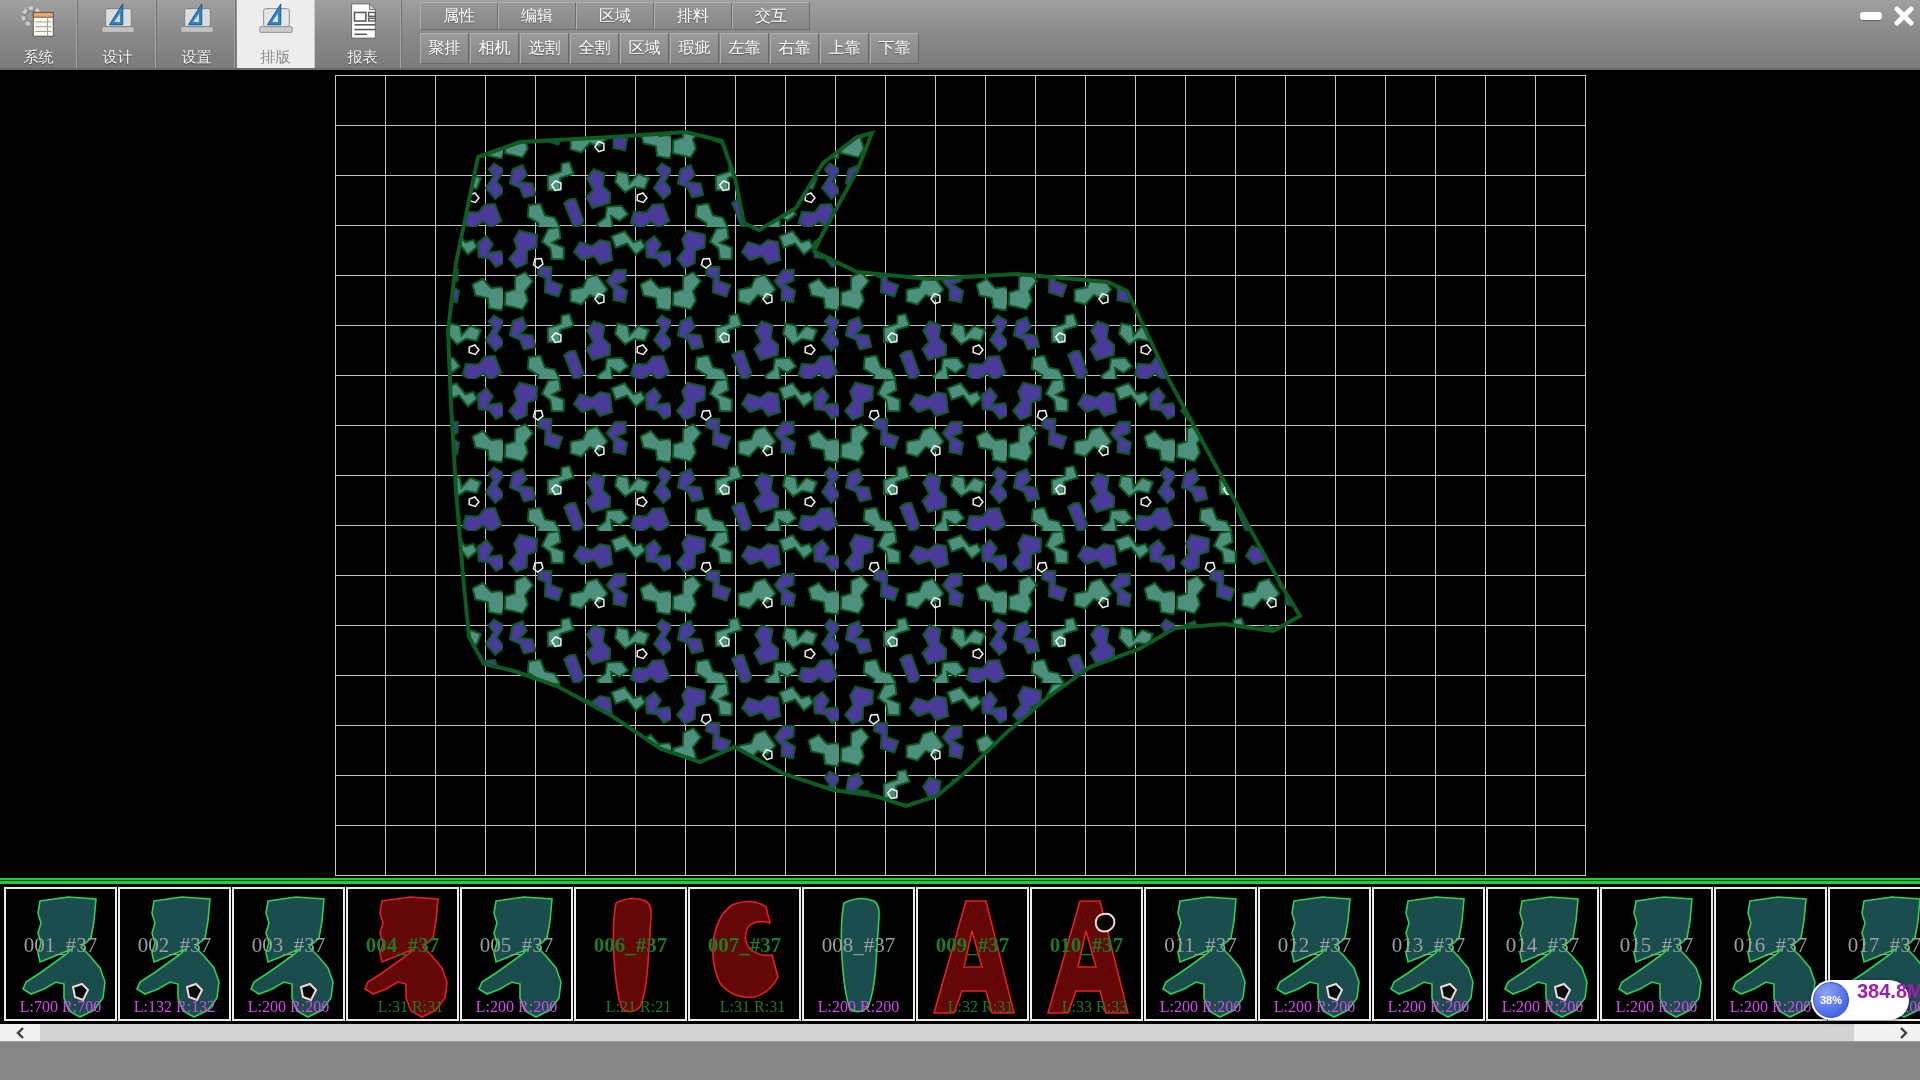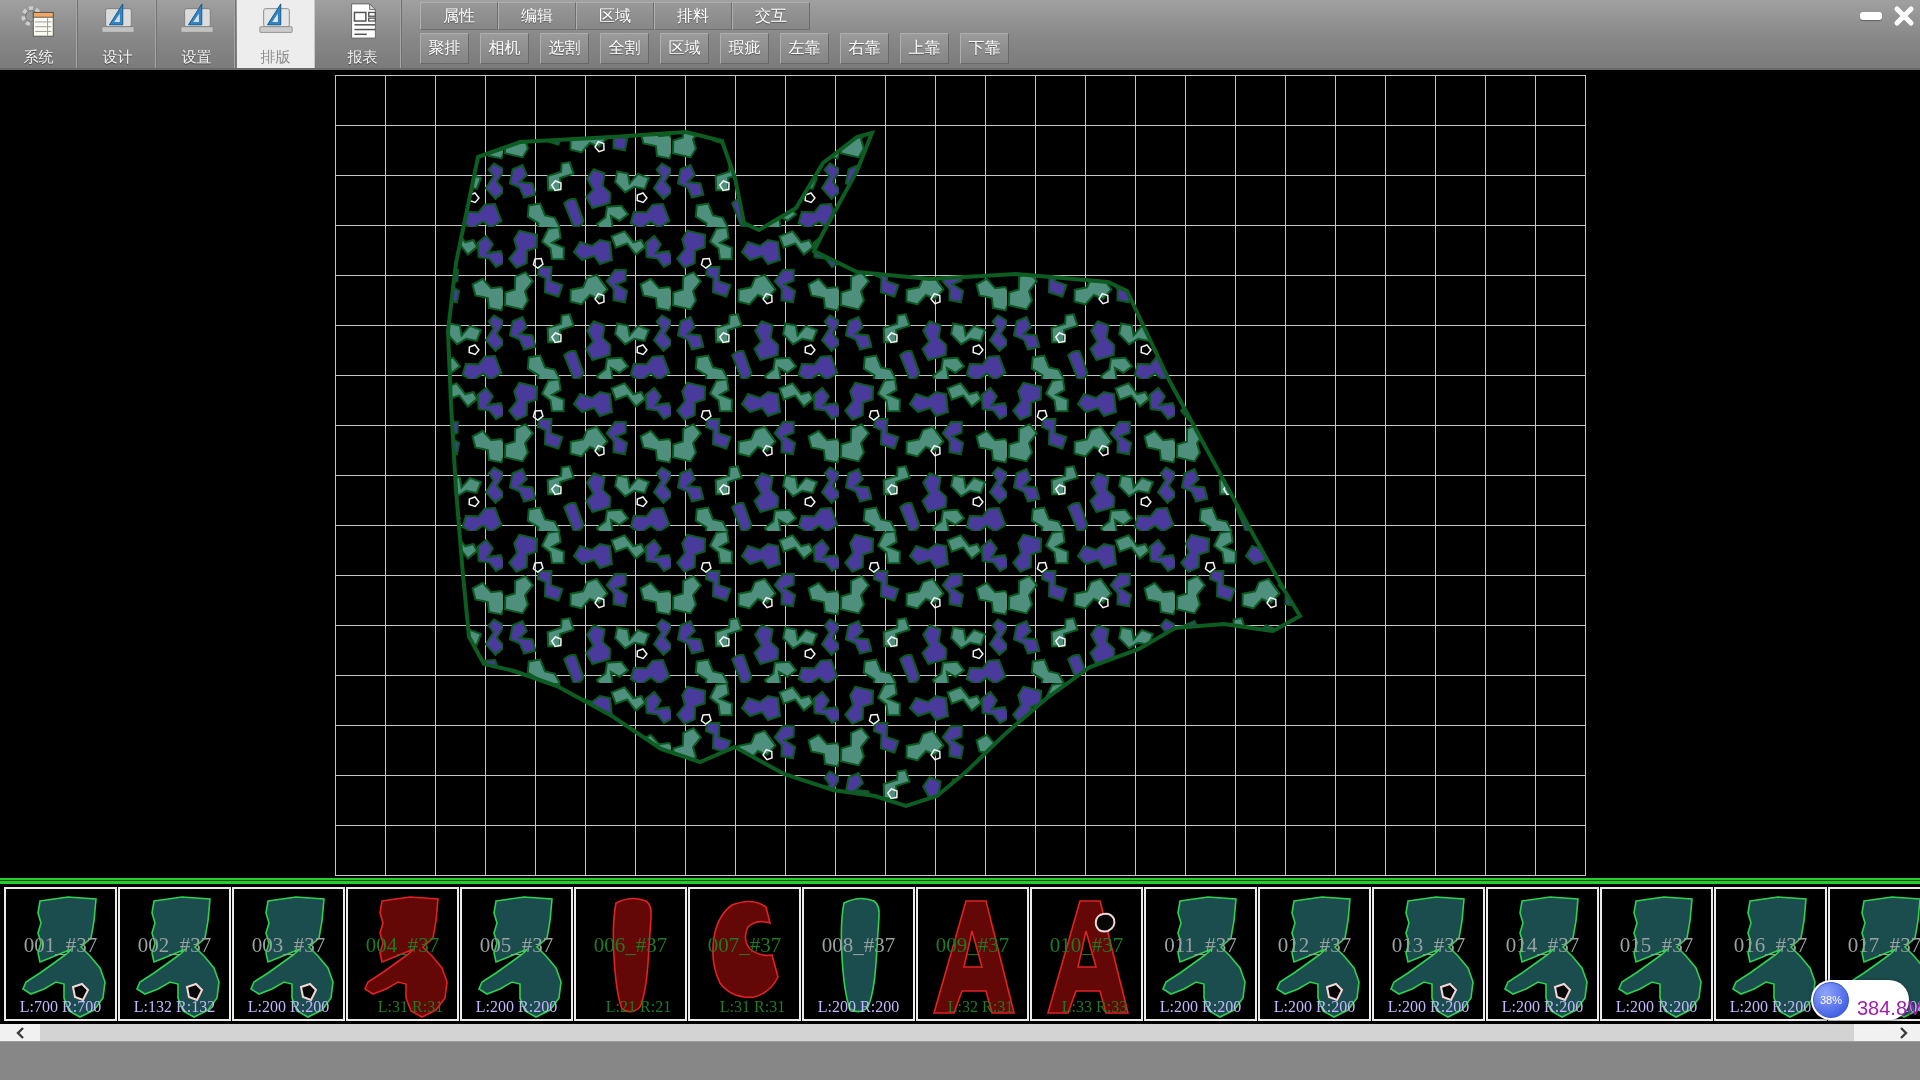--- a/index.html
+++ b/index.html
@@ -18,21 +18,21 @@
   .bigbtn svg { width:38px; height:40px; }
 
   .menucol { position:absolute; left:420px; top:0; }
   .mrow { position:absolute; display:flex; }
   #menu-row-1 { top:2px; left:0; }
   #menu-row-2 { top:33px; left:0; }
   .mbtn1 { width:78px; height:28px; margin-right:0px; display:flex; align-items:center; justify-content:center;
     font-size:16px; color:#fff; text-shadow:0 1px 1px rgba(0,0,0,.4);
     border:1px solid #b0b0b0; border-bottom-color:#6d6d6d; border-right-color:#6d6d6d;
     background:linear-gradient(#989898,#878787); }
-  .mbtn2 { width:49px; height:31px; margin-right:11px; display:flex; align-items:center; justify-content:center;
+  .mbtn2 { width:49px; height:31px; margin-right:1px; display:flex; align-items:center; justify-content:center;
     font-size:16px; color:#fff; text-shadow:0 1px 1px rgba(0,0,0,.4);
     border:1px solid #aeaeae; border-bottom-color:#696969; border-right-color:#696969;
     background:linear-gradient(#9b9b9b,#848484); }
 
   #win-min { position:absolute; left:1857px; top:5px; width:28px; height:22px; display:flex; align-items:center; justify-content:center; cursor:default; }
   #win-min .bar { width:22px; height:8px; background:#fff; border-radius:3px; box-shadow:0 1px 1px rgba(0,0,0,.35); }
   #win-close { position:absolute; left:1889px; top:2px; width:30px; height:28px; display:flex; align-items:center; justify-content:center; cursor:default; }
 
   
   #workspace { position:absolute; left:0; top:70px; width:1920px; height:808px; background:#000; }
@@ -48,33 +48,33 @@
   
   #thumbstrip { position:absolute; left:0; top:886px; width:1920px; height:138px; background:#000;
     display:flex; padding:1px 12px 0 4px; overflow:hidden; }
   .thumb-cell { position:relative; flex:0 0 113px; width:113px; height:134px; margin-right:1px;
     border:2px solid #ececec; background:#000; }
   .thumb-cell svg { position:absolute; left:0; top:0; }
   .thumb-id { position:absolute; left:0; top:44px; width:100%; text-align:center;
     font-family:"Liberation Serif", serif; font-size:21px; letter-spacing:0px; }
   .thumb-lr { position:absolute; left:0; bottom:3px; width:100%; text-align:center;
     font-family:"Liberation Serif", serif; font-size:16px; }
-  .t-teal .thumb-id { color:#97a1a1; } .t-teal .thumb-lr { color:#c4b5fd; }
-  .t-red .thumb-id  { color:#1f7a25; } .t-red .thumb-lr  { color:#1f7a25;margin-left:8px; }
+  .t-teal .thumb-id { color:#97a1a1; } .t-teal .thumb-lr { color:#d946ef; }
+  .t-red .thumb-id  { color:#1f7a25;font-weight:bold; } .t-red .thumb-lr  { color:#1f7a25;margin-left:8px; }
 
   
   #hscroll { position:absolute; left:0; top:1024px; width:1920px; height:17px; background:#d3d3d3; }
   .sbtn { position:absolute; top:0; height:17px; background:#f1f1f1; display:flex; align-items:center; justify-content:center; }
   #sbtn-left { left:0; width:40px; }
   #sbtn-right { right:0; width:66px; justify-content:flex-end; padding-right:12px; }
   #statusbar { position:absolute; left:0; top:1041px; width:1920px; height:39px; background:#878787; border-top:1px solid #9d9d9d; }
 
   
   #bubble { position:absolute; left:1811px; top:980px; width:98px; height:40px; background:#fff;
-    border-radius:20px; box-shadow:0 1px 4px rgba(0,0,0,.45); display:flex; align-items:flex-end; z-index:50; }
+    border-radius:20px; box-shadow:0 1px 4px rgba(0,0,0,.45); display:flex; align-items:flex-start; z-index:50;font-weight:bold; }
   #bubble .pct { position:absolute; left:2px; top:2px; width:36px; height:36px; border-radius:50%;
     background:radial-gradient(circle at 35% 30%,#8fa4f8,#4562e6 75%); border:1px solid #3a53cc;
     color:#fff; font-size:11px; display:flex; align-items:center; justify-content:center; }
   #bubble .mem { margin-left:46px; font-size:20px; color:#a21caf; }
 </style>
 </head>
 <body>
 
 <div id="app">
 

